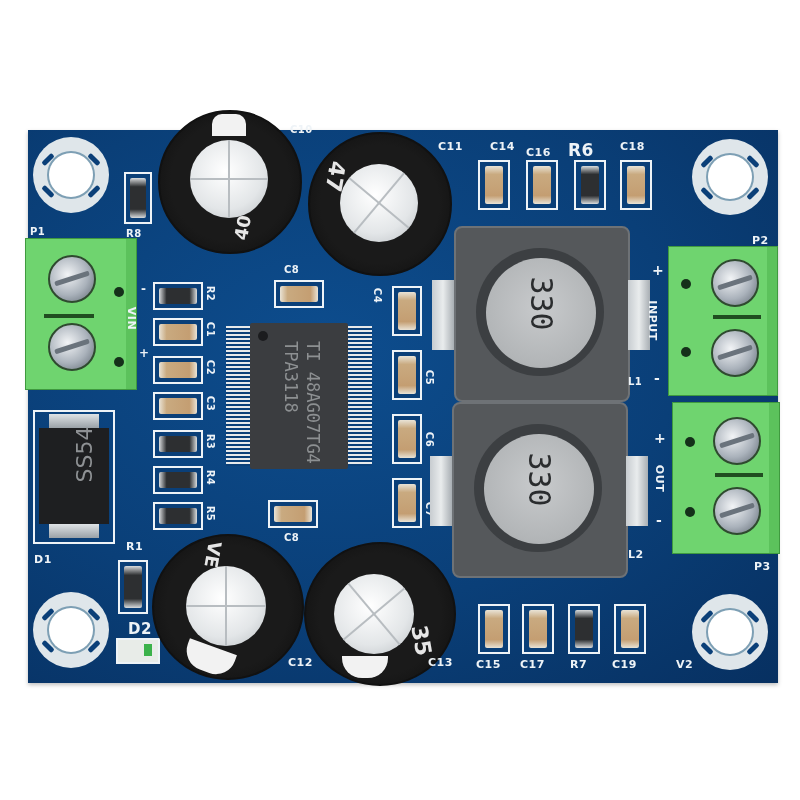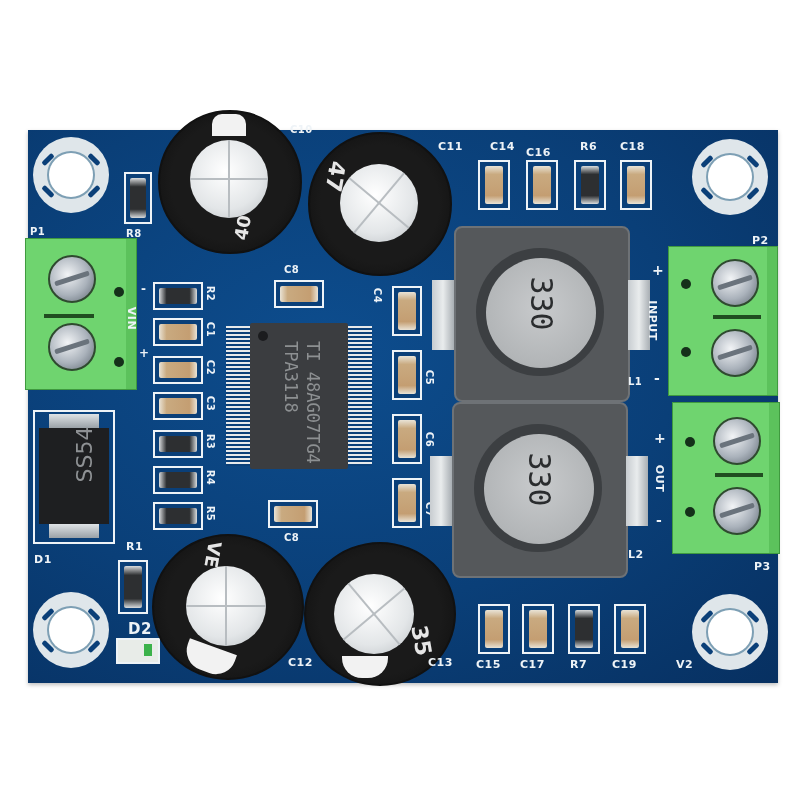--- a/index.html
+++ b/index.html
@@ -109,21 +109,21 @@
 <div class="cap" style="left:308px;top:132px;width:140px;height:140px;">
   <div class="top" style="left:30px;top:30px;width:78px;height:78px;"></div>
   <div class="cross1" style="left:68px;top:30px;width:2px;height:78px;transform:rotate(40deg);"></div>
   <div class="cross2" style="left:30px;top:68px;width:78px;height:2px;transform:rotate(40deg);"></div>
   <span class="ctext" style="left:10px;top:30px;transform:rotate(100deg);">47</span>
 </div>
 
 <span class="silk" style="left:438px;top:140px;font-size:11px;">C11</span>
 <span class="silk" style="left:490px;top:140px;font-size:11px;">C14</span>
 <span class="silk" style="left:526px;top:140px;font-size:11px;margin-top:6px;">C16</span>
-<span class="silk" style="left:580px;top:140px;font-size:11px;">R6</span>
+<span class="silk" style="left:568px;top:140px;font-size:17px;">R6</span>
 <span class="silk" style="left:620px;top:140px;font-size:11px;">C18</span>
 
 <div class="smd capc" style="left:478px;top:160px;width:28px;height:46px;">
     <div class="body" style="left:5px;top:4px;width:18px;height:38px;"></div>
   </div>
 <div class="smd capc" style="left:526px;top:160px;width:28px;height:46px;">
     <div class="body" style="left:5px;top:4px;width:18px;height:38px;"></div>
   </div>
 <div class="smd res" style="left:574px;top:160px;width:28px;height:46px;">
     <div class="body" style="left:5px;top:4px;width:18px;height:38px;"></div>

